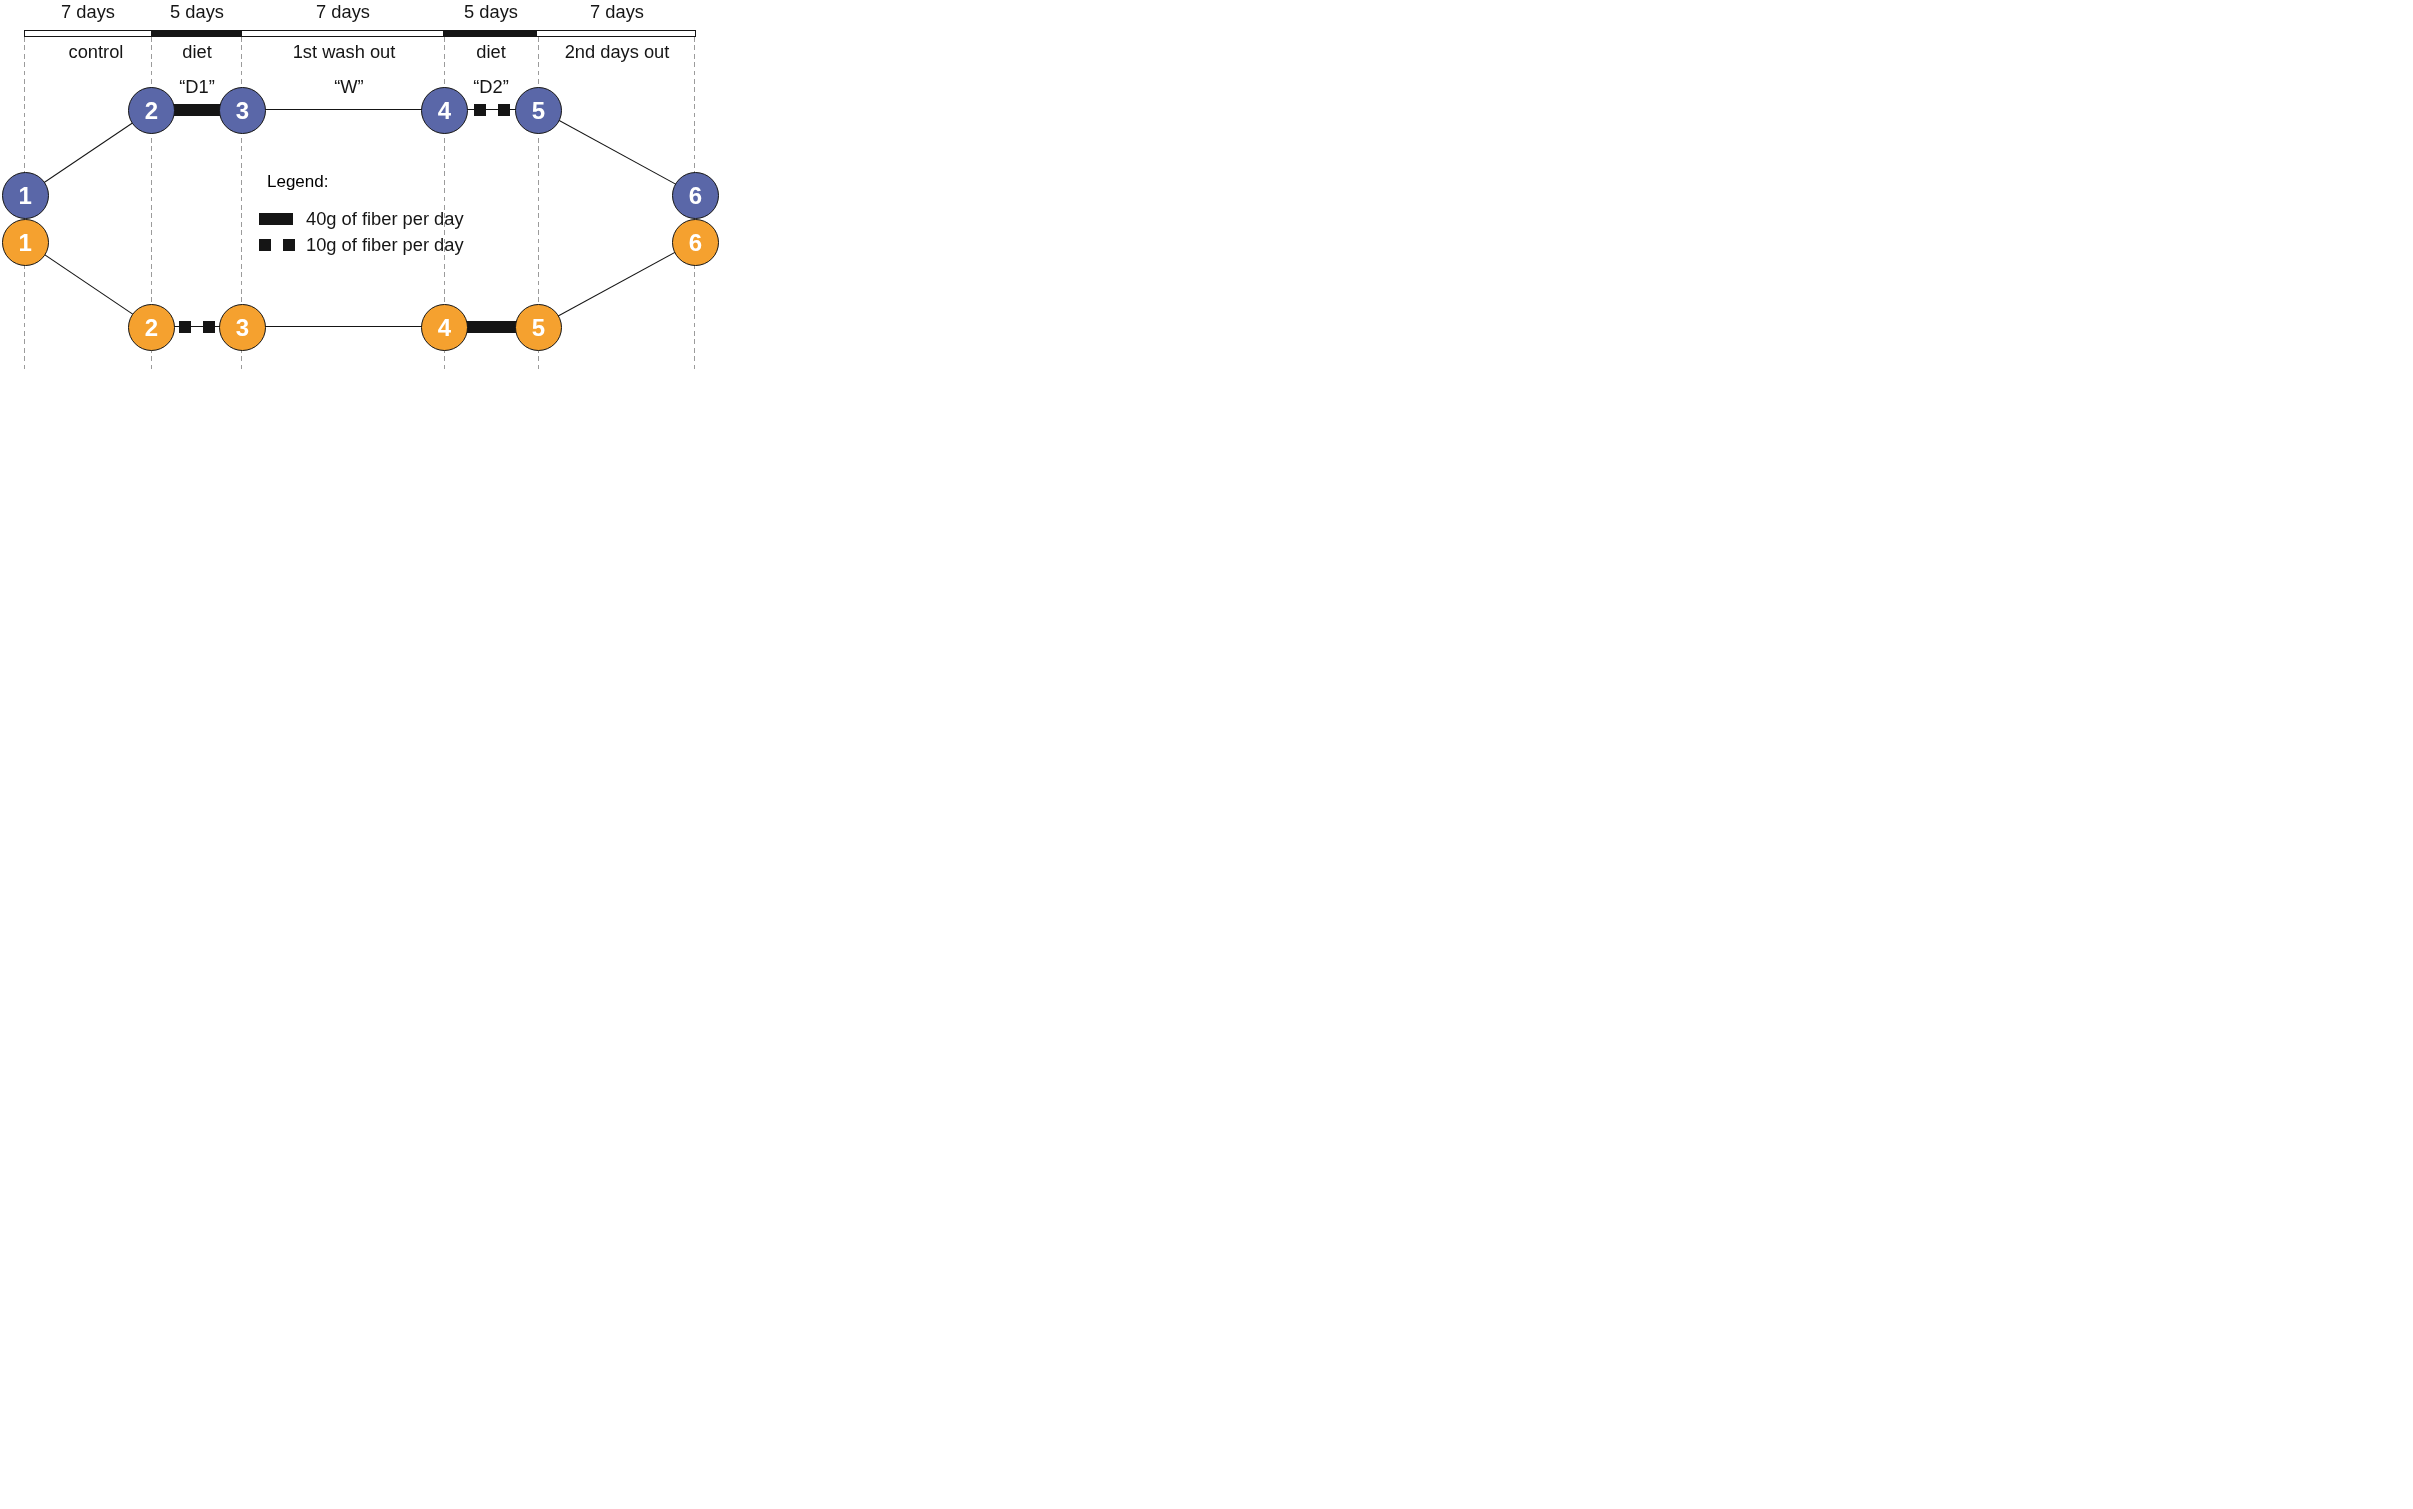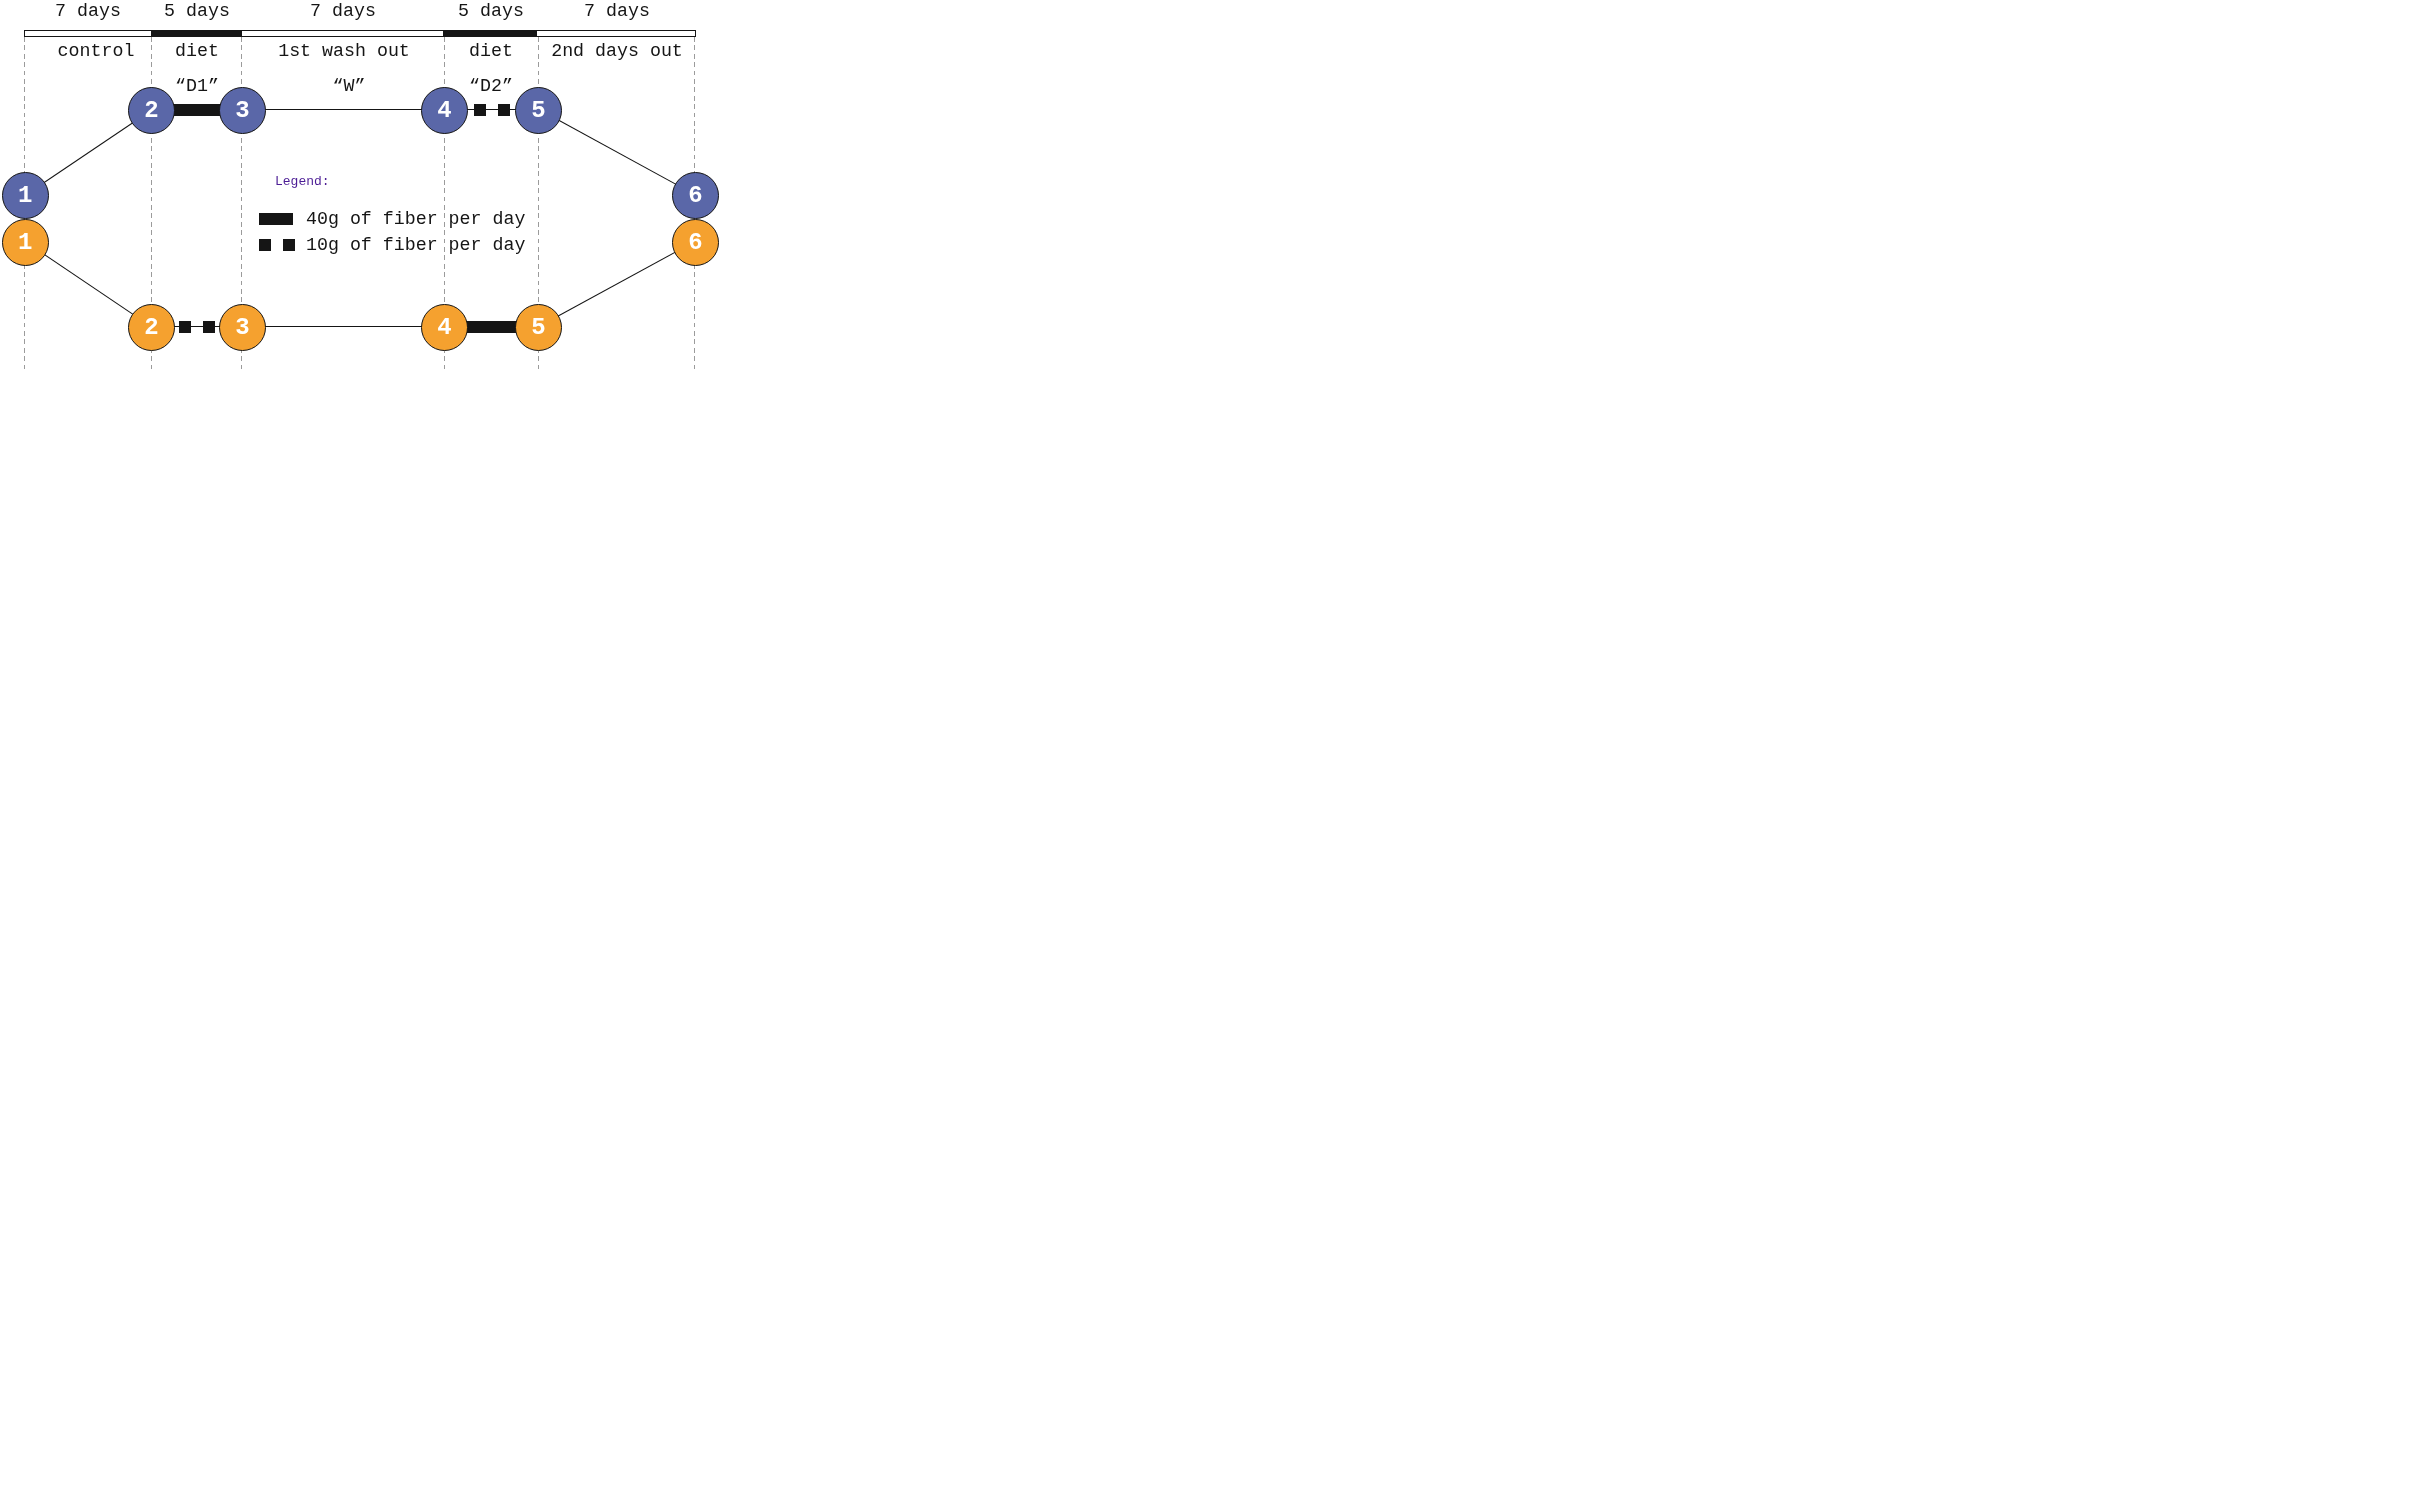--- a/index.html
+++ b/index.html
@@ -1,17 +1,17 @@
 <!DOCTYPE html>
 <html style="font-size:7.7px"><head>
 <meta charset="utf-8">
 <style>
   html,body{margin:0;padding:0;background:#ffffff;}
   body{font-family:"Liberation Sans", sans-serif;}
-  #stage{position:relative;width:719px;height:377px;background:#fff;overflow:hidden;font-family:Liberation Mono, monospace;}
+  #stage{position:relative;width:719px;height:377px;background:#fff;overflow:hidden;}
 
   .lbl{position:absolute;transform:translateX(-50%);font-size:18.3px;line-height:21px;
        color:#151515;white-space:nowrap;z-index:5;text-align:center;}
   .dur{top:1px;}
   .phase{top:41px;}
   .code{top:76px;}
 
   
   .bar{position:absolute;left:24px;top:30px;width:672px;height:6.9px;
        box-sizing:border-box;border:1px solid #151515;background:#fff;z-index:3;}
@@ -24,21 +24,21 @@
   
   .conn{position:absolute;background:#151515;z-index:2;}
   .diag{transform-origin:0 50%;height:1.4px;}
 
   
   .node{position:absolute;width:47px;height:47px;box-sizing:border-box;border-radius:50%;
         border:1px solid #151515;display:flex;align-items:center;justify-content:center;
         z-index:4;color:#fff;font-size:24px;font-weight:bold;}
 
   
-  .legend-title{position:absolute;left:275px;top:171px;font-size:13px;line-height:22px;color:#4c1d95;z-index:5;}
+  .legend-title{position:absolute;left:267px;top:171px;font-size:17px;line-height:22px;color:#000000;z-index:5;}
   .legend-label{position:absolute;left:306px;font-size:18.3px;line-height:22px;color:#151515;z-index:5;white-space:nowrap;}
   .legend-swatch{position:absolute;background:#151515;z-index:5;}
 </style>
 </head>
 <body>
 
 <div id="stage">
 
   <div class="lbl dur" style="left:88px">7 days</div>
   <div class="lbl dur" style="left:197px">5 days</div>

